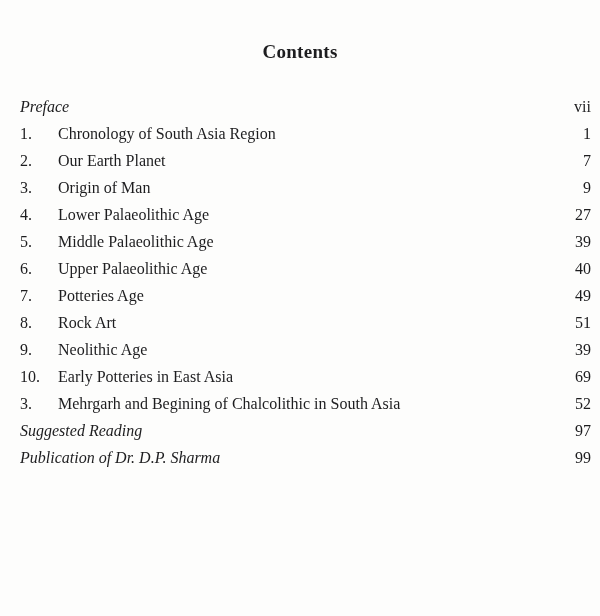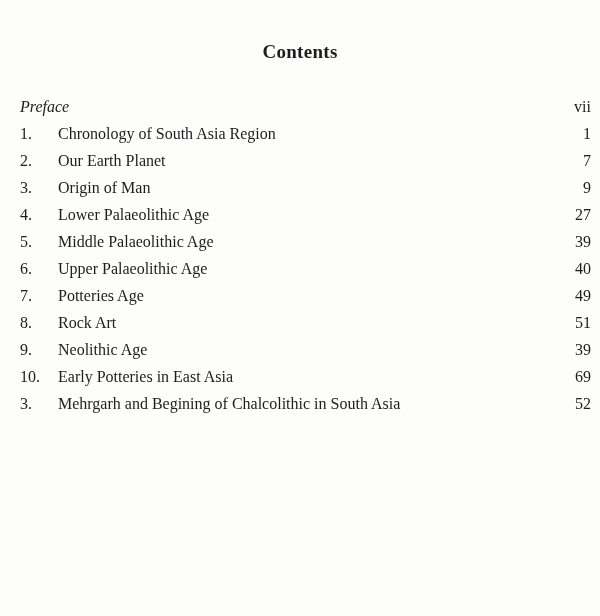--- a/index.html
+++ b/index.html
@@ -130,15 +130,25 @@
     <span class="page-num">69</span>
   </div>
 
   <div class="row">
     <span class="num">3.</span>
     <span class="label">Mehrgarh and Begining of Chalcolithic in South Asia</span>
     <span class="page-num">52</span>
   </div>
 
 
+  <div class="row italic front-matter">
 
+    <span class="label">Suggested Reading</span>
+    <span class="page-num">97</span>
+  </div>
+
+  <div class="row italic front-matter">
+
+    <span class="label">Publication of Dr. D.P. Sharma</span>
+    <span class="page-num">99</span>
+  </div>
 </div>
 </div>
 
 </body></html>

